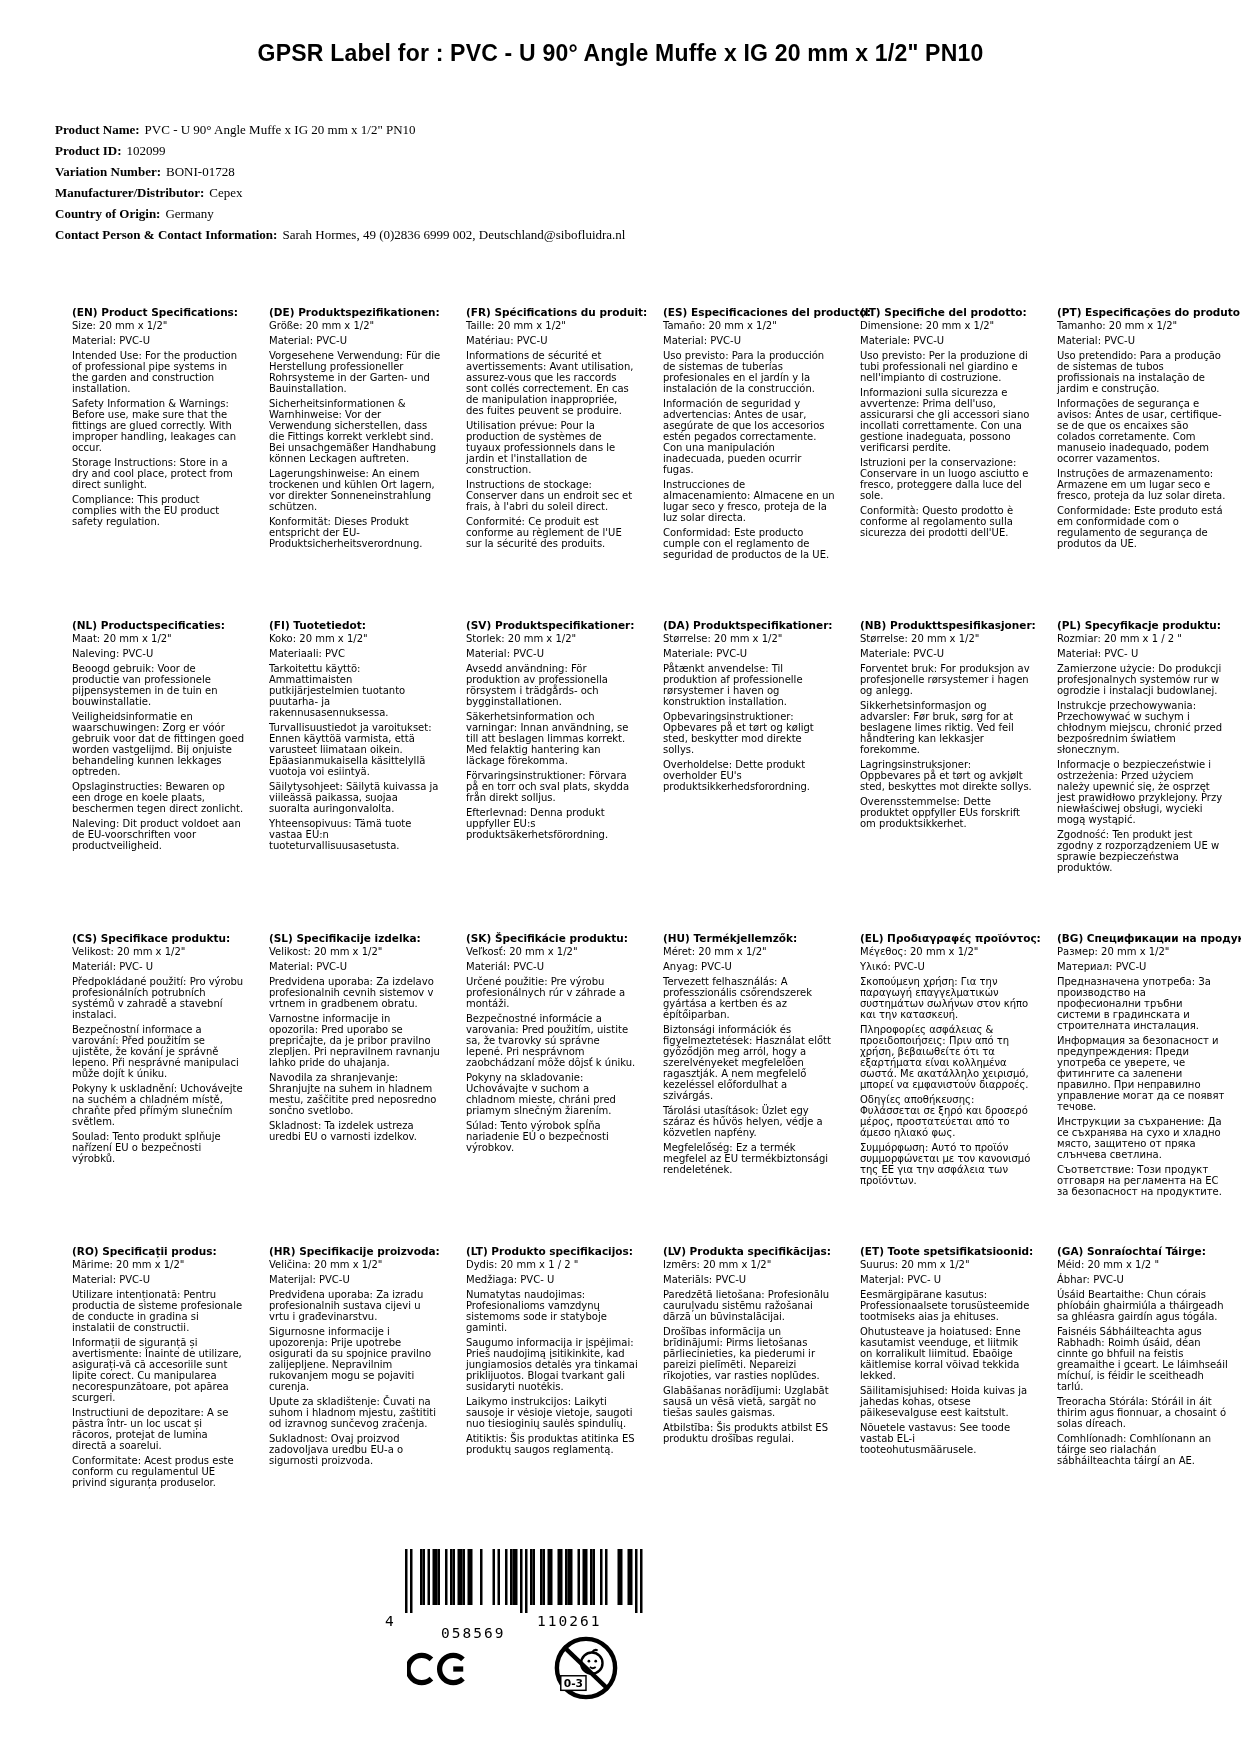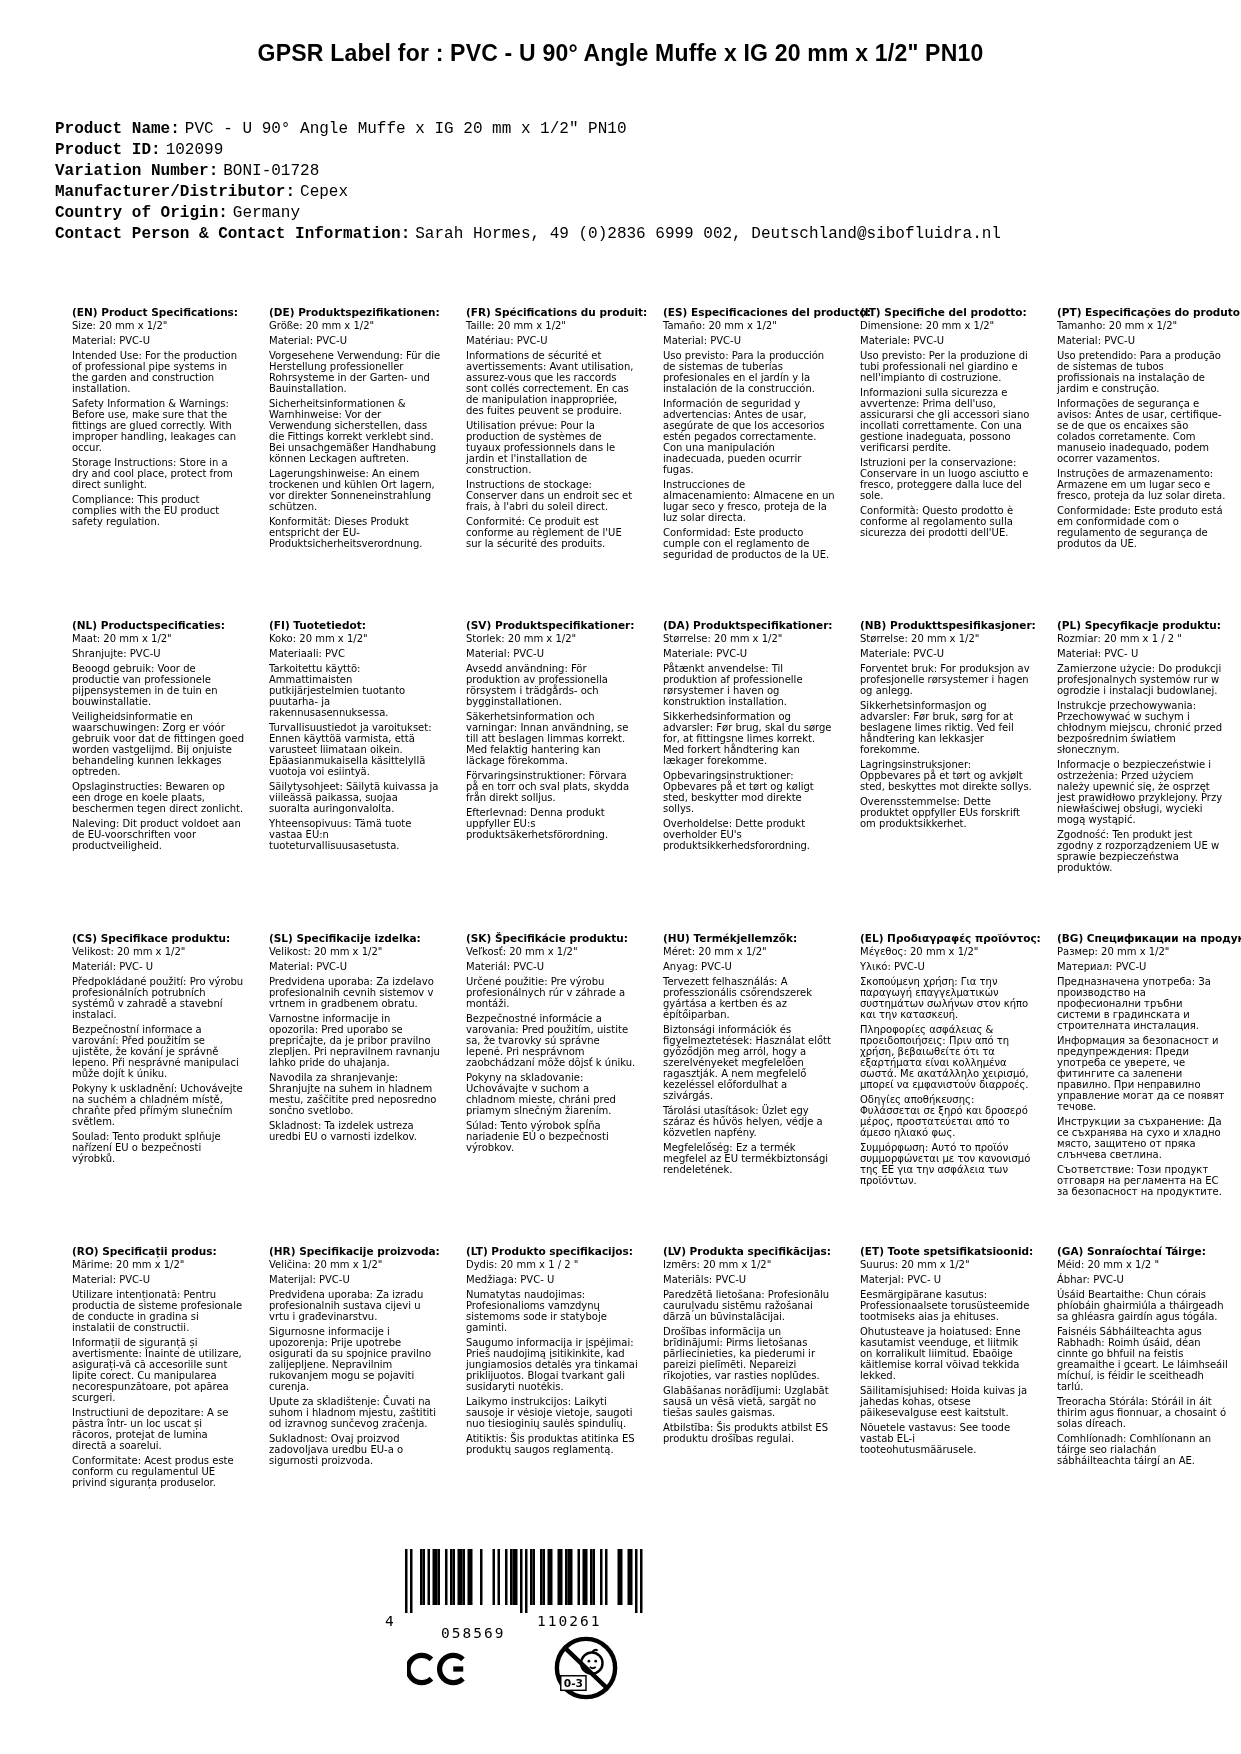--- a/index.html
+++ b/index.html
@@ -1,21 +1,21 @@
 <!DOCTYPE html>
 <html><head>
 <meta charset="utf-8">
 <style>
   html,body{margin:0;padding:0;background:#ffffff;}
   .page{position:relative;width:1241px;height:1754px;background:#fff;overflow:hidden;
         font-family:"DejaVu Sans",sans-serif;color:#000;}
   .title{padding-top:40px;text-align:center;font-family:"Liberation Sans",sans-serif;
          font-weight:bold;font-size:23px;letter-spacing:0.2px;}
-  .info{position:absolute;left:55px;top:119px;font-family:Liberation Mono, monospace;
-        font-size:16px;line-height:21px;}
+  .info{position:absolute;left:55px;top:119px;font-family:Liberation Serif, serif;
+        font-size:13px;line-height:21px;}
   .info-row .lbl{font-weight:bold;}
   .info-row .val{margin-left:5px;}
   .grid{position:absolute;left:72px;top:306px;display:grid;
         grid-template-columns:repeat(6,197px);grid-auto-rows:313px;}
   .block{width:172px;overflow:visible;}
   .bh{font-weight:bold;font-size:10.5px;line-height:12px;white-space:nowrap;margin:0 0 2px 0;}
   .block p{margin:0 0 4px 0;font-size:10px;line-height:11px;}
   .barcode-cluster{position:absolute;left:385px;top:1549px;width:280px;height:200px;}
   .bars{position:absolute;left:20px;top:0;}
   .bc-digit{position:absolute;top:64px;font-family:"DejaVu Sans Mono",monospace;
@@ -106,21 +106,21 @@
         <p>Tamanho: 20 mm x 1/2"</p>
         <p>Material: PVC-U</p>
         <p>Uso pretendido: Para a produção de sistemas de tubos profissionais na instalação de jardim e construção.</p>
         <p>Informações de segurança e avisos: Antes de usar, certifique-se de que os encaixes são colados corretamente. Com manuseio inadequado, podem ocorrer vazamentos.</p>
         <p>Instruções de armazenamento: Armazene em um lugar seco e fresco, proteja da luz solar direta.</p>
         <p>Conformidade: Este produto está em conformidade com o regulamento de segurança de produtos da UE.</p>
       </div>
       <div class="block">
         <div class="bh">(NL) Productspecificaties:</div>
         <p>Maat: 20 mm x 1/2"</p>
-        <p>Shranjujte: PVC-U</p>
+        <p>Naleving: PVC-U</p>
         <p>Beoogd gebruik: Voor de productie van professionele pijpensystemen in de tuin en bouwinstallatie.</p>
         <p>Veiligheidsinformatie en waarschuwingen: Zorg er vóór gebruik voor dat de fittingen goed worden vastgelijmd. Bij onjuiste behandeling kunnen lekkages optreden.</p>
         <p>Opslaginstructies: Bewaren op een droge en koele plaats, beschermen tegen direct zonlicht.</p>
         <p>Naleving: Dit product voldoet aan de EU-voorschriften voor productveiligheid.</p>
       </div>
       <div class="block">
         <div class="bh">(FI) Tuotetiedot:</div>
         <p>Koko: 20 mm x 1/2"</p>
         <p>Materiaali: PVC</p>
         <p>Tarkoitettu käyttö: Ammattimaisten putkijärjestelmien tuotanto puutarha- ja rakennusasennuksessa.</p>
@@ -135,21 +135,20 @@
         <p>Avsedd användning: För produktion av professionella rörsystem i trädgårds- och bygginstallationen.</p>
         <p>Säkerhetsinformation och varningar: Innan användning, se till att beslagen limmas korrekt. Med felaktig hantering kan läckage förekomma.</p>
         <p>Förvaringsinstruktioner: Förvara på en torr och sval plats, skydda från direkt solljus.</p>
         <p>Efterlevnad: Denna produkt uppfyller EU:s produktsäkerhetsförordning.</p>
       </div>
       <div class="block">
         <div class="bh">(DA) Produktspecifikationer:</div>
         <p>Størrelse: 20 mm x 1/2"</p>
         <p>Materiale: PVC-U</p>
         <p>Påtænkt anvendelse: Til produktion af professionelle rørsystemer i haven og konstruktion installation.</p>
-        <p>Sikkerhedsinformation og advarsler: Før brug, skal du sørge for, at fittingsne limes korrekt. Med forkert håndtering kan lækager forekomme.</p>
         <p>Opbevaringsinstruktioner: Opbevares på et tørt og køligt sted, beskytter mod direkte sollys.</p>
         <p>Overholdelse: Dette produkt overholder EU's produktsikkerhedsforordning.</p>
       </div>
       <div class="block">
         <div class="bh">(NB) Produkttspesifikasjoner:</div>
         <p>Størrelse: 20 mm x 1/2"</p>
         <p>Materiale: PVC-U</p>
         <p>Forventet bruk: For produksjon av profesjonelle rørsystemer i hagen og anlegg.</p>
         <p>Sikkerhetsinformasjon og advarsler: Før bruk, sørg for at beslagene limes riktig. Ved feil håndtering kan lekkasjer forekomme.</p>
         <p>Lagringsinstruksjoner: Oppbevares på et tørt og avkjølt sted, beskyttes mot direkte sollys.</p>

